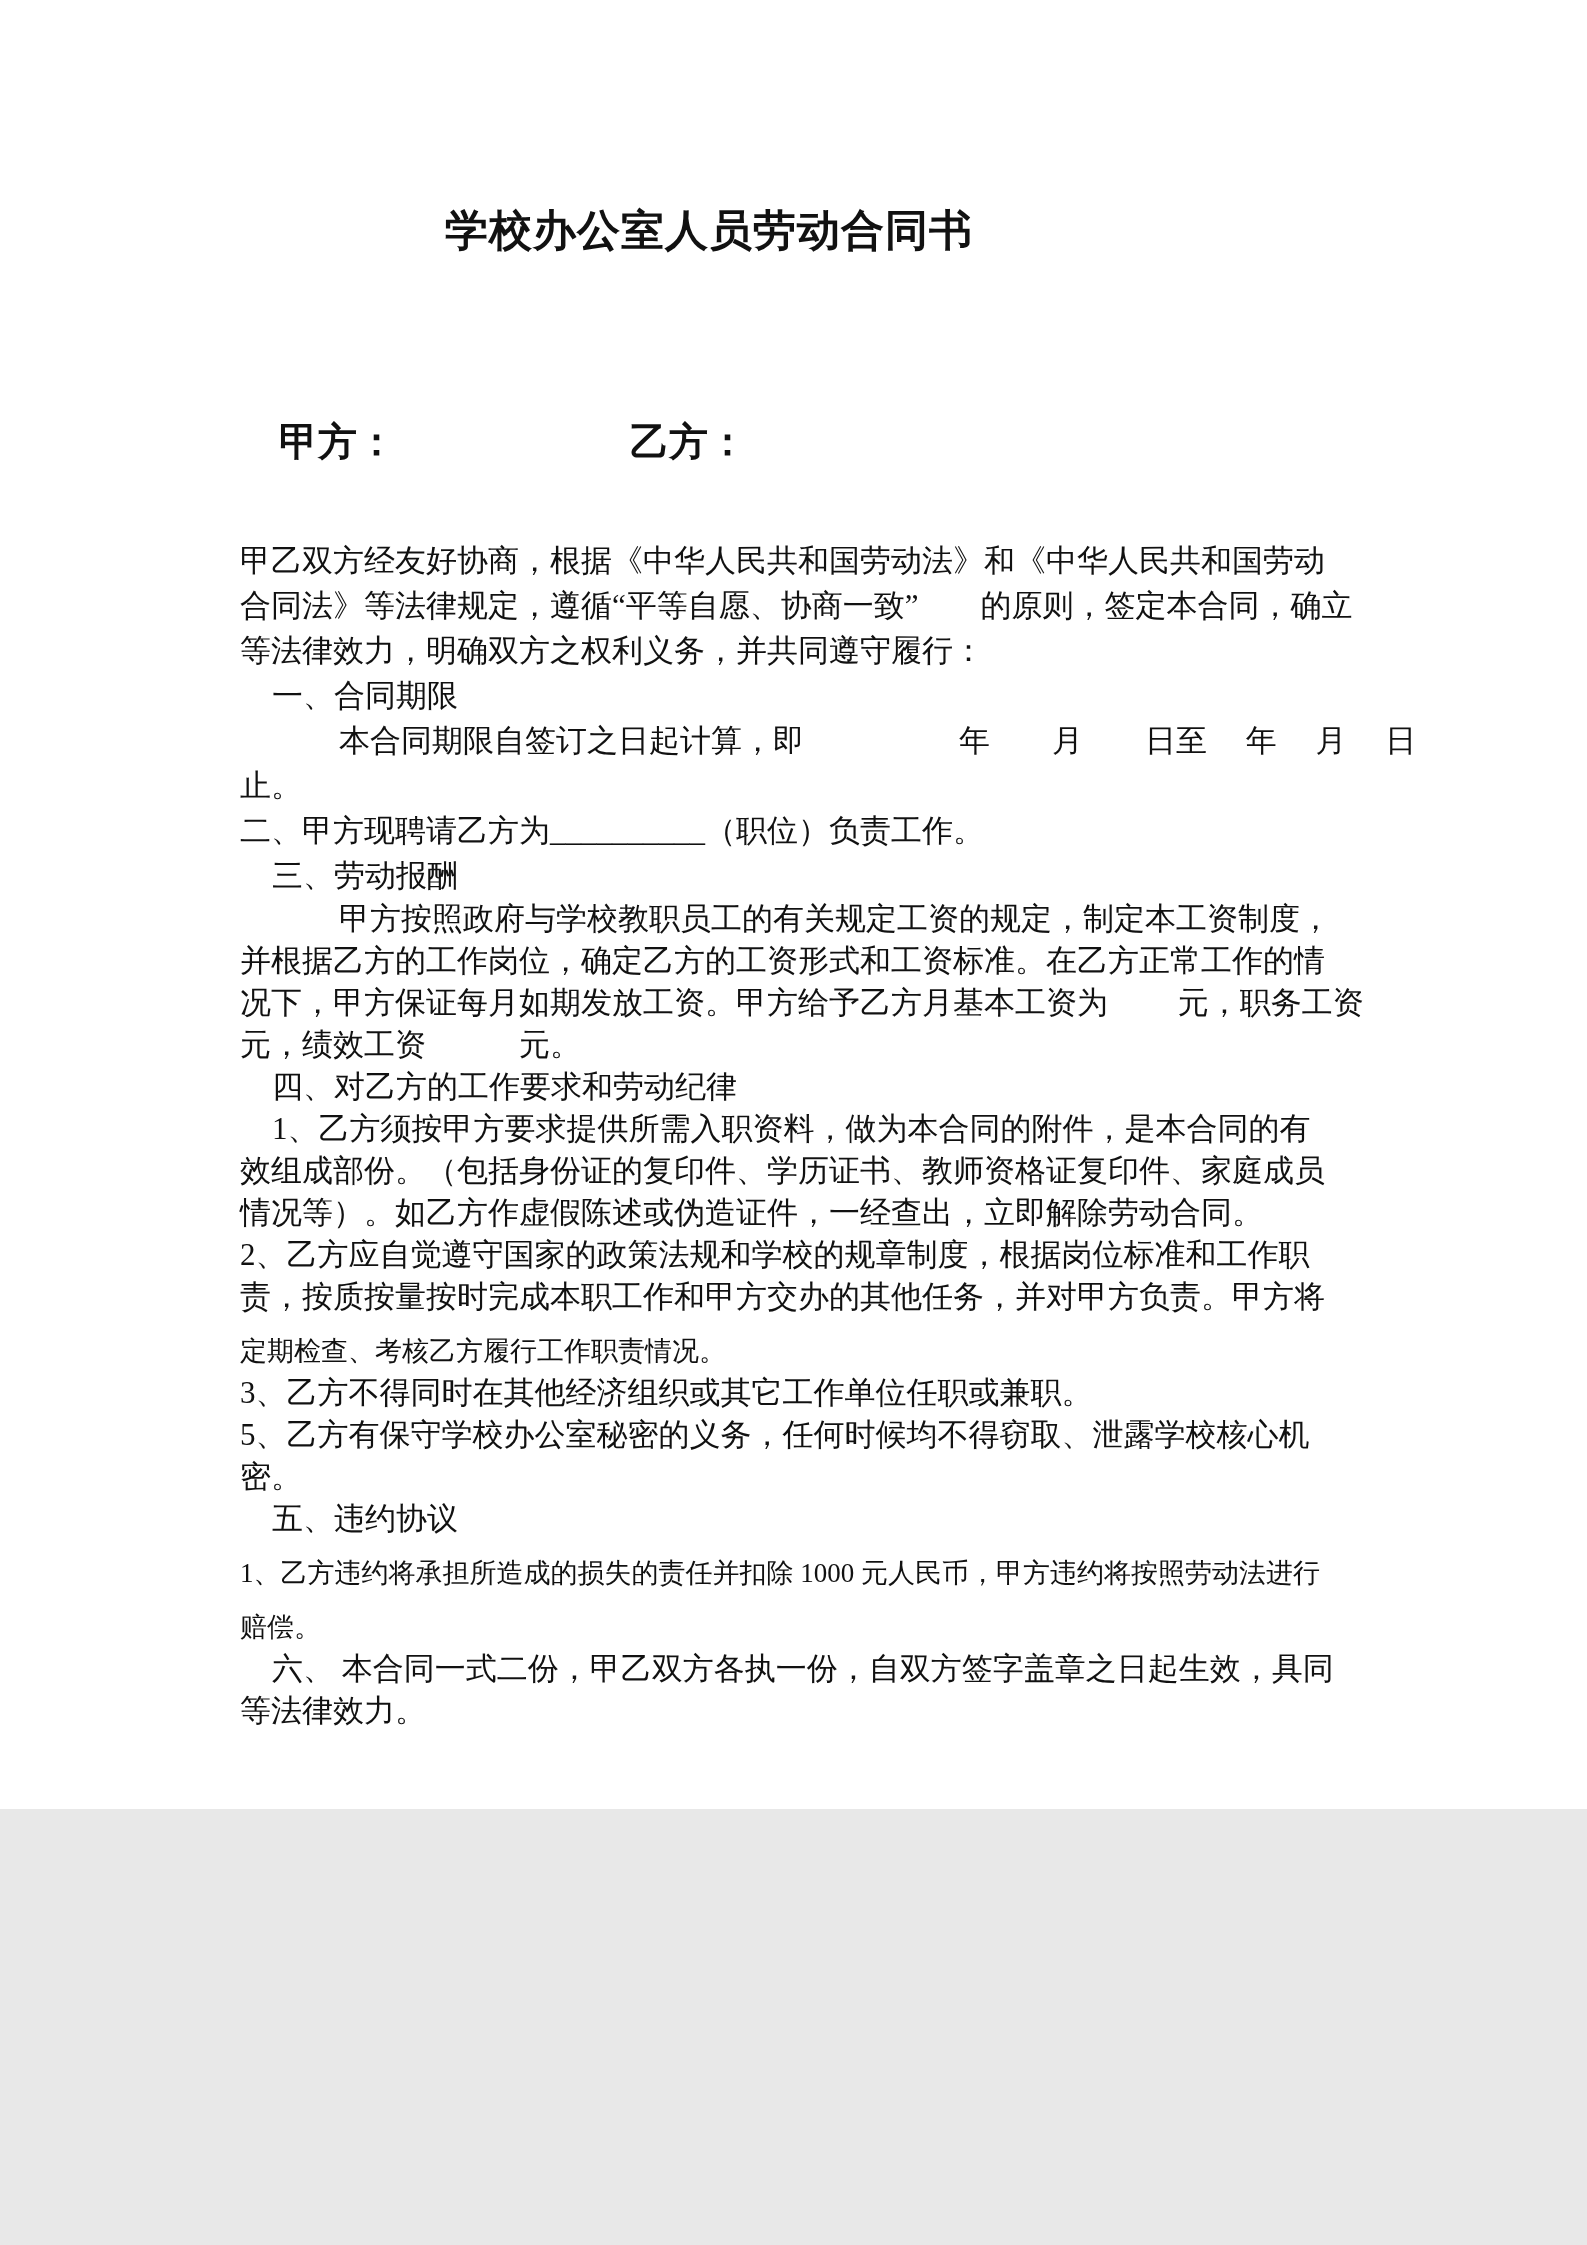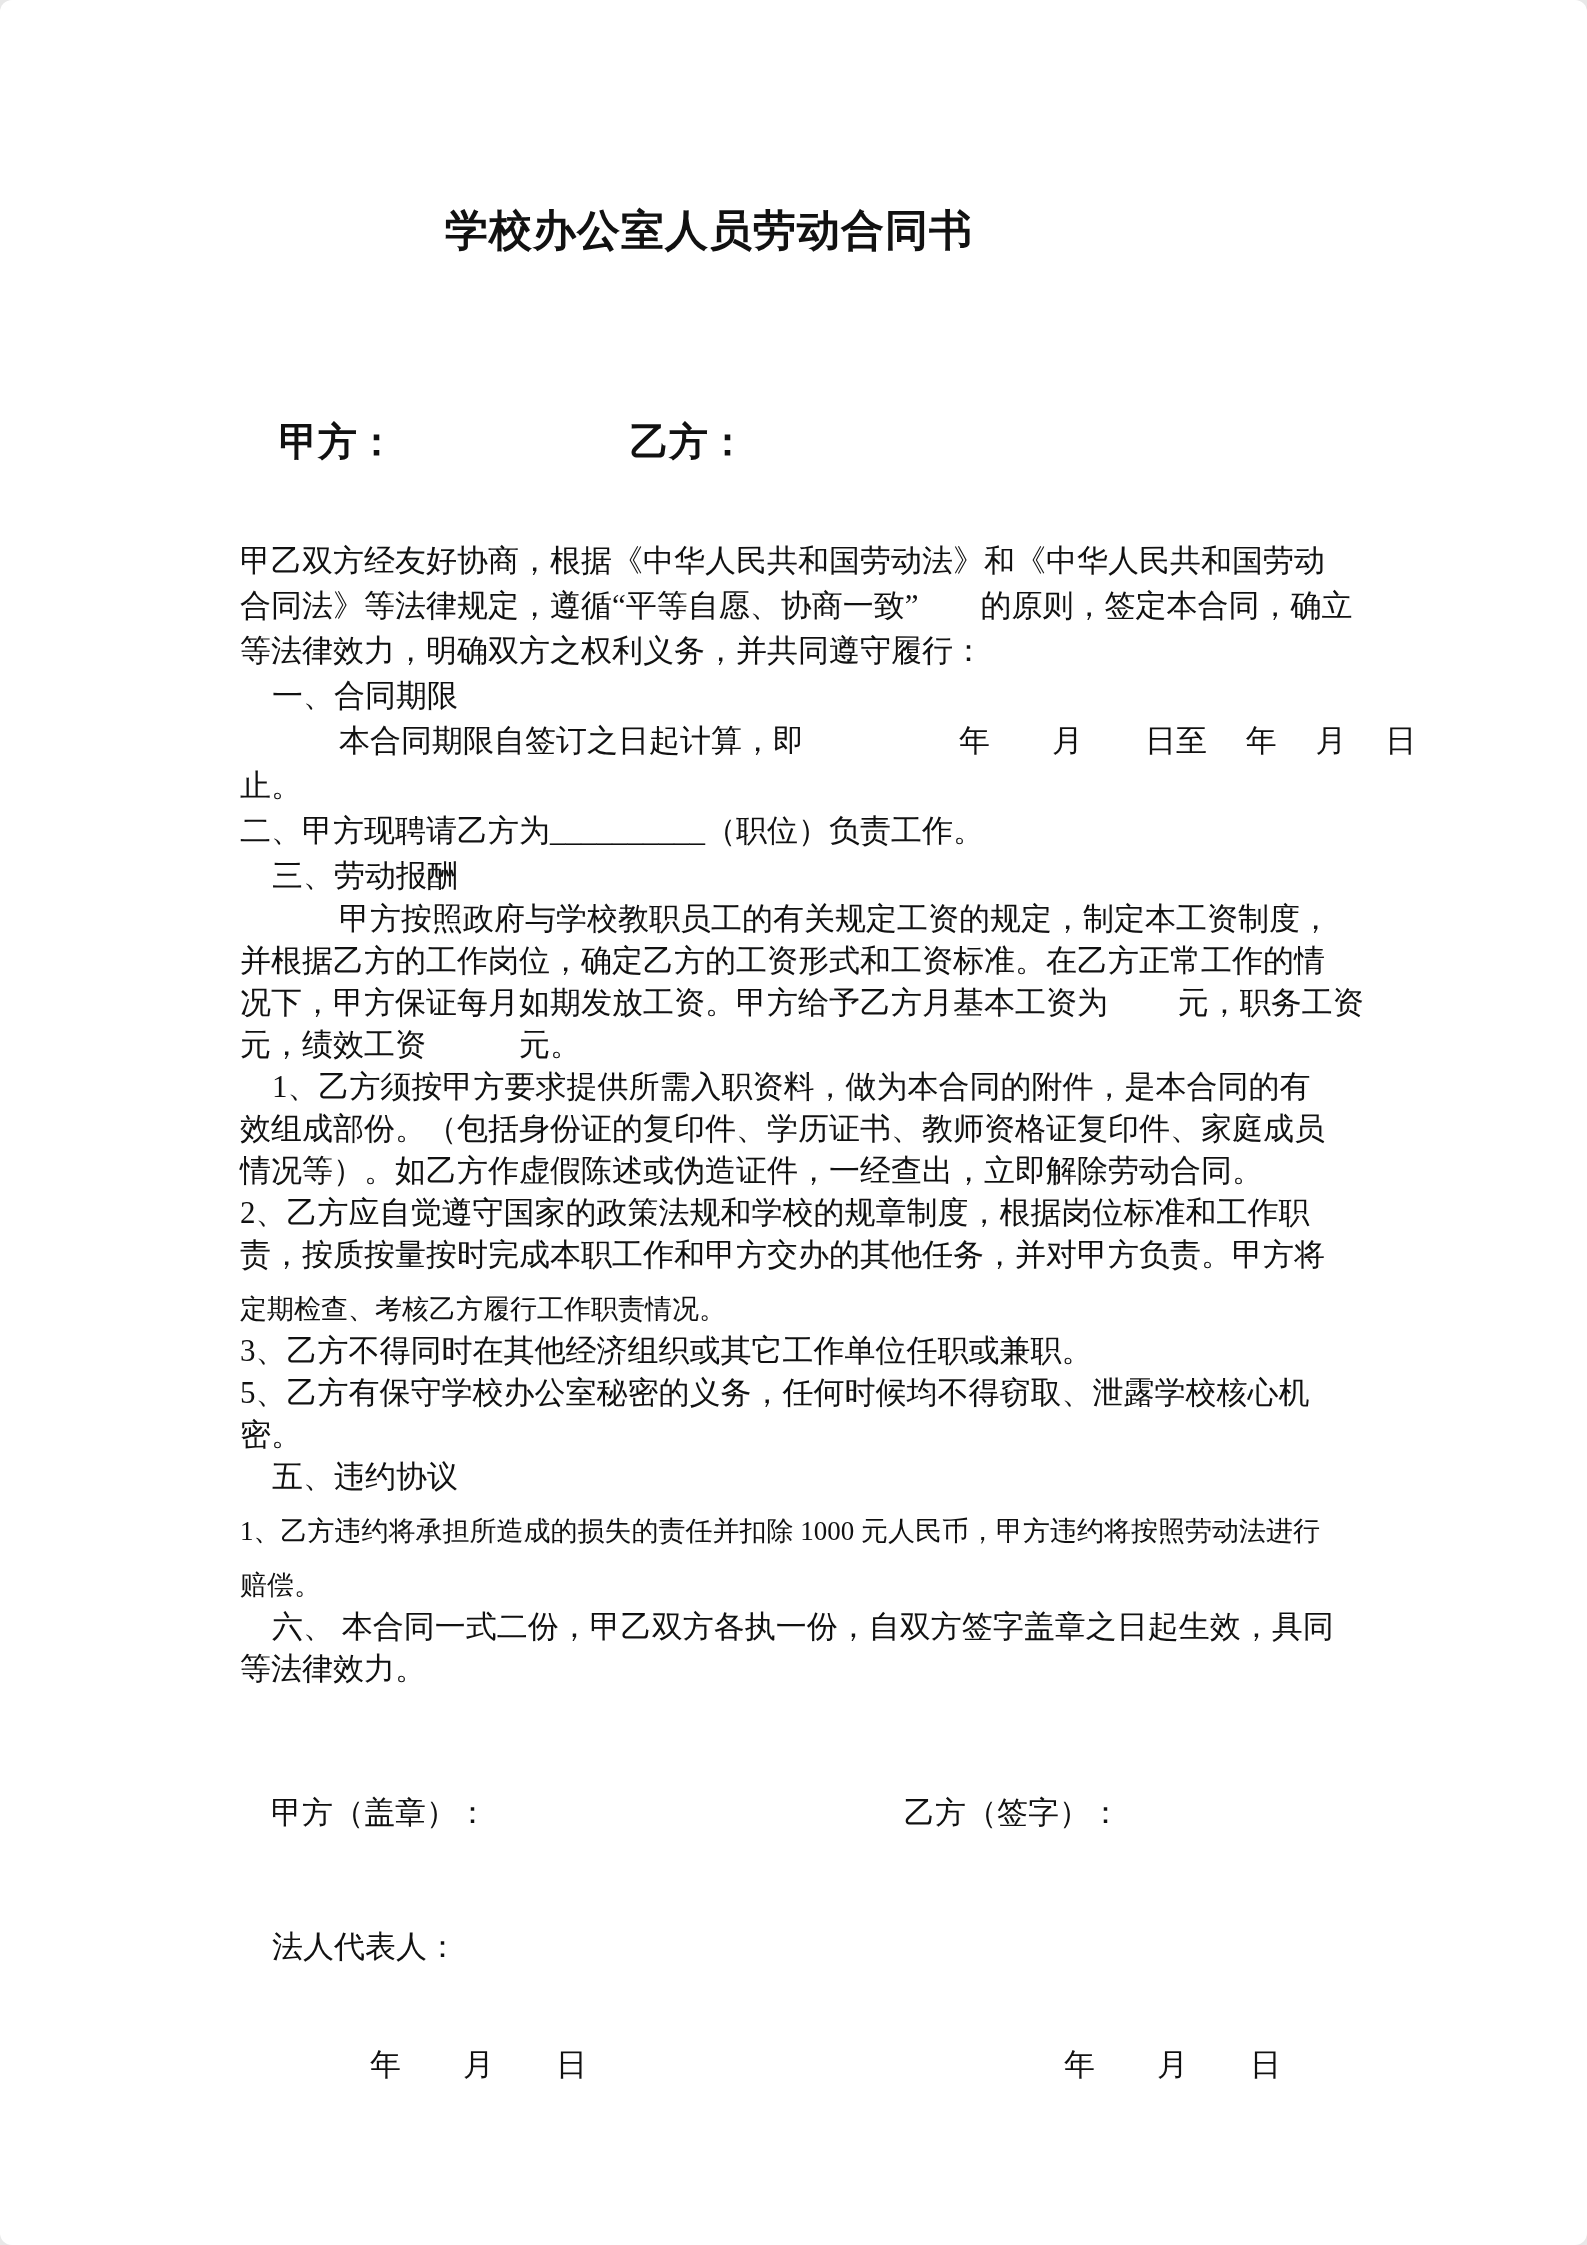--- a/index.html
+++ b/index.html
@@ -1,21 +1,20 @@
 <!DOCTYPE html>
 <html><head>
 <meta charset="utf-8">
 <style>
   html,body{margin:0;padding:0;background:#e8e8e8;}
   .page{
-    width:1587px;height:2245px;background:#ffffff;color:#111111;
+    width:1587px;height:1809px;background:#ffffff;color:#111111;
     position:relative;box-sizing:border-box;
     padding:205px 0 0 240px;overflow:hidden;
     font-family:"Liberation Serif","DejaVu Serif",serif;
-    border-radius:12px;
   }
   .title{
     margin:0 0 0 205px;font-size:43px;line-height:50px;font-weight:bold;
     font-family:"Liberation Sans","DejaVu Sans",sans-serif;
     letter-spacing:1px;white-space:pre;
   }
   .parties{margin-top:115px;font-size:39px;font-weight:bold;line-height:48px;white-space:pre;}
   .parties .pb{margin-left:234px;text-align:center;}
   .body{margin-top:24px;font-size:31px;}
   .line{line-height:42px;white-space:pre;}
@@ -46,20 +45,21 @@
     <div class="line lh45">等法律效力，明确双方之权利义务，并共同遵守履行：</div>
     <div class="line lh45 ind1">一、合同期限</div>
     <div class="line lh45 ind3">本合同期限自签订之日起计算，即　　　　　年　　月　　日至　 年　 月　 日</div>
     <div class="line lh45">止。</div>
     <div class="line lh45">二、甲方现聘请乙方为__________（职位）负责工作。</div>
     <div class="line lh45 ind1">三、劳动报酬</div>
     <div class="line ind3">甲方按照政府与学校教职员工的有关规定工资的规定，制定本工资制度，</div>
     <div class="line">并根据乙方的工作岗位，确定乙方的工资形式和工资标准。在乙方正常工作的情</div>
     <div class="line">况下，甲方保证每月如期发放工资。甲方给予乙方月基本工资为　　 元，职务工资</div>
     <div class="line">元，绩效工资　　　元。</div>
+    <div class="line ind1">四、对乙方的工作要求和劳动纪律</div>
     <div class="line ind1">1、乙方须按甲方要求提供所需入职资料，做为本合同的附件，是本合同的有</div>
     <div class="line">效组成部份。（包括身份证的复印件、学历证书、教师资格证复印件、家庭成员</div>
     <div class="line">情况等）。如乙方作虚假陈述或伪造证件，一经查出，立即解除劳动合同。</div>
     <div class="line">2、乙方应自觉遵守国家的政策法规和学校的规章制度，根据岗位标准和工作职</div>
     <div class="line">责，按质按量按时完成本职工作和甲方交办的其他任务，并对甲方负责。甲方将</div>
     <div class="line sm">定期检查、考核乙方履行工作职责情况。</div>
     <div class="line">3、乙方不得同时在其他经济组织或其它工作单位任职或兼职。</div>
     <div class="line">5、乙方有保守学校办公室秘密的义务，任何时候均不得窃取、泄露学校核心机</div>
     <div class="line">密。</div>
     <div class="line ind1">五、违约协议</div>

